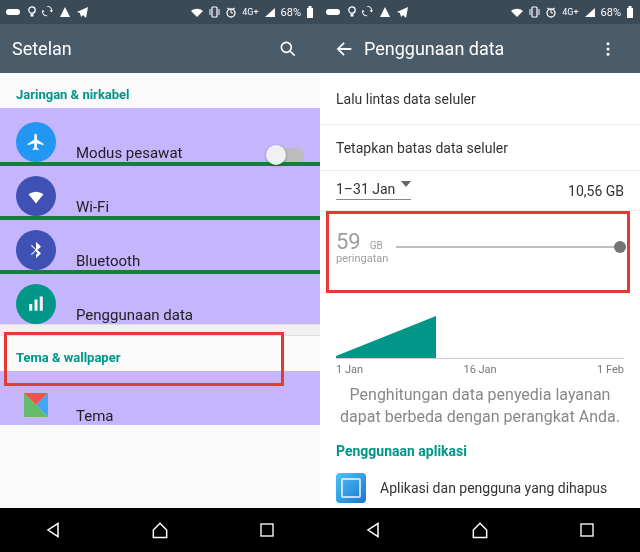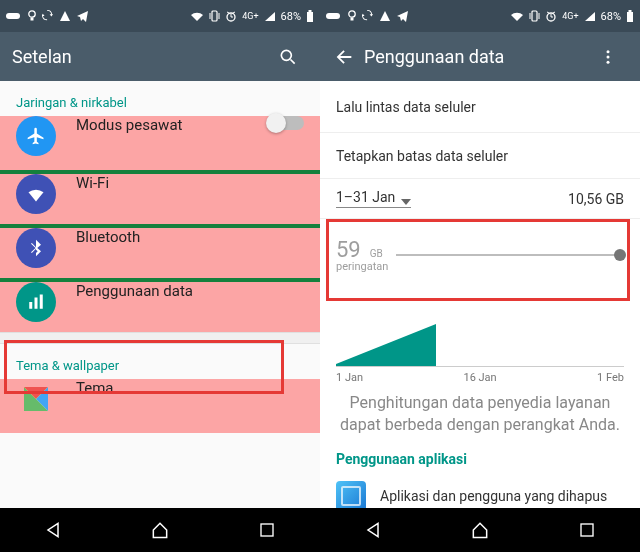--- a/index.html
+++ b/index.html
@@ -1,43 +1,43 @@
 <!DOCTYPE html>
 <html><head>
 <meta charset="utf-8">
 <style>
   *{box-sizing:border-box;margin:0;padding:0;font-family:Roboto,Arial,sans-serif;-webkit-font-smoothing:antialiased}
   body{background:#fff}
   .stage{width:640px;height:552px;display:flex;position:relative}
   .phone{width:320px;height:552px;background:#fafafa;display:flex;flex-direction:column;position:relative;overflow:hidden}
   
-  .status{height:24px;background:#3a4a57;display:flex;align-items:center;justify-content:space-between;padding:16px 6px;color:#fff;font-size:11px}
+  .status{height:24px;background:#3a4a57;display:flex;align-items:center;justify-content:space-between;padding:8px 6px;color:#fff;font-size:11px}
   .status .l,.status .r{display:flex;align-items:center;gap:5px}
   .status svg{display:block}
   
   .appbar{height:49px;background:#4a5c6a;display:flex;align-items:center;color:#fff;padding:0 12px}
   .appbar .title{font-size:18px;font-weight:400;flex:1}
   .appbar .act{width:40px;display:flex;align-items:center;justify-content:center}
   .appbar .back{width:40px;margin-left:-8px;display:flex;align-items:center;justify-content:center}
   
   .content{flex:1;background:#fafafa;overflow:hidden;position:relative}
-  .section{padding:14px 16px 6px;color:#009688;font-size:13px;font-weight:400}
-  .row{height:54px;display:flex;align-items:flex-start;padding:0 16px;background:#fca5a5}
+  .section{padding:14px 16px 6px;color:#009688;font-size:13px;font-weight:700}
+  .row{height:54px;display:flex;align-items:flex-end;padding:0 16px;background:#c4b5fd}
   .row+.row{border-top:4px solid #15803d}
   .row .ic{width:40px;height:40px;border-radius:50%;display:flex;align-items:center;justify-content:center;margin-right:20px;flex-shrink:0}
   .row .lbl{font-size:15px;color:#222;flex:1}
   .row .switch{width:36px;height:14px;border-radius:10px;background:#bdbdbd;position:relative}
   .row .switch::after{content:"";position:absolute;width:20px;height:20px;background:#f1f1f1;border-radius:50%;top:-3px;left:-2px;box-shadow:0 1px 3px rgba(0,0,0,.3)}
   .divider{height:12px;background:#f0f0f0;border-top:1px solid #e0e0e0;border-bottom:1px solid #e0e0e0}
   .hl{position:absolute;border:3px solid #e53935;pointer-events:none}
   
   .rrow{display:flex;align-items:center;padding:0 16px;background:#fff;border-bottom:1px solid #eee}
   .rrow .lbl{font-size:14px;color:#333;flex:1}
   .period{display:flex;align-items:center;padding:10px 16px;font-size:14px;color:#333;background:#fff;border-bottom:1px solid #eee}
-  .period .sel{display:flex;align-items:flex-end;gap:6px;border-bottom:1px solid #888;padding-bottom:2px}
+  .period .sel{display:flex;align-items:flex-start;gap:6px;border-bottom:1px solid #888;padding-bottom:2px}
   .period .amt{margin-left:auto}
   .limitbox{padding:18px 16px 8px;background:#fff}
   .limitbox .num{font-size:22px;color:#9e9e9e;display:flex;align-items:baseline;gap:9px}
   .limitbox .num small{font-size:10px}
   .limitbox .lab{font-size:11px;color:#9e9e9e;margin-top:-2px}
   .chart{height:58px;position:relative;margin:28px 16px 2px;border-bottom:1px solid #ccc}
   .chart svg{position:absolute;bottom:0;left:0}
   .xaxis{display:flex;justify-content:space-between;padding:2px 16px 8px;font-size:11px;color:#777}
   .note{font-size:16px;color:#888;text-align:center;padding:0 20px 10px;line-height:1.35}
   .section2{padding:6px 16px;color:#009688;font-size:14px;font-weight:700}

